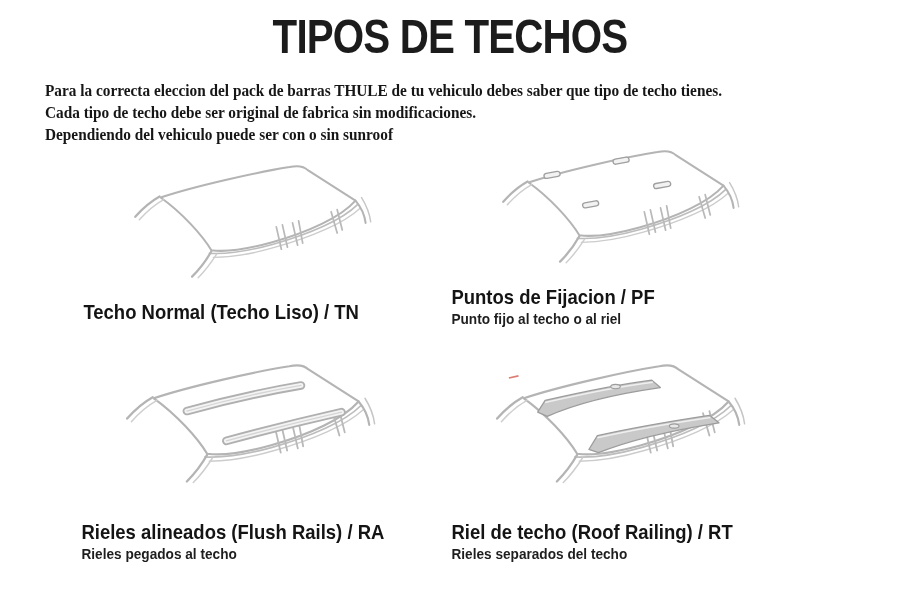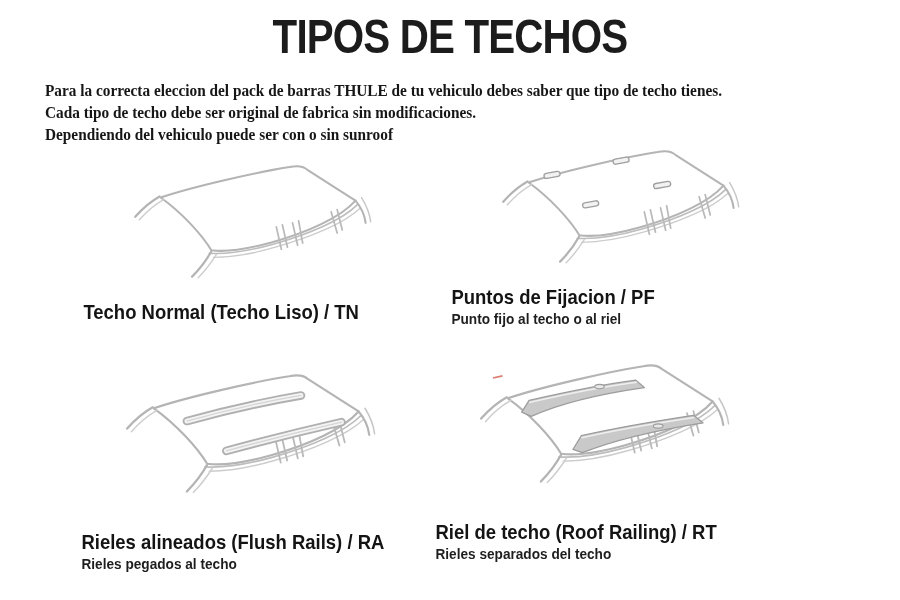--- a/index.html
+++ b/index.html
@@ -14,22 +14,22 @@
     color:#1c1c1c;line-height:1.05;
   }
   .intro{margin-top:18px;text-align:left;font-family:Liberation Serif, serif;}
   .intro-line{
     font-size:17px;font-weight:bold;line-height:22px;
     transform:scaleX(0.9);transform-origin:50% 50%;color:#161616;
   }
   .card{position:absolute;width:390px;text-align:left;}
   #card-tn{left:60px;top:163px;}
   #card-pf{left:428px;top:148px;}
-  #card-ra{left:58px;top:372px;}
-  #card-rt{left:412px;top:362px;}
+  #card-ra{left:58px;top:362px;}
+  #card-rt{left:428px;top:362px;}
   .illus{display:block;}
   .illus svg{display:block;margin:0 auto;}
   .roof-label{
     font-size:21px;font-weight:bold;line-height:24px;color:#141414;
     transform:scaleX(0.88);transform-origin:50% 50%;
   }
   .roof-sublabel{
     font-size:15.5px;font-weight:bold;line-height:19px;color:#1e1e1e;
     transform:scaleX(0.88);transform-origin:50% 50%;
   }

